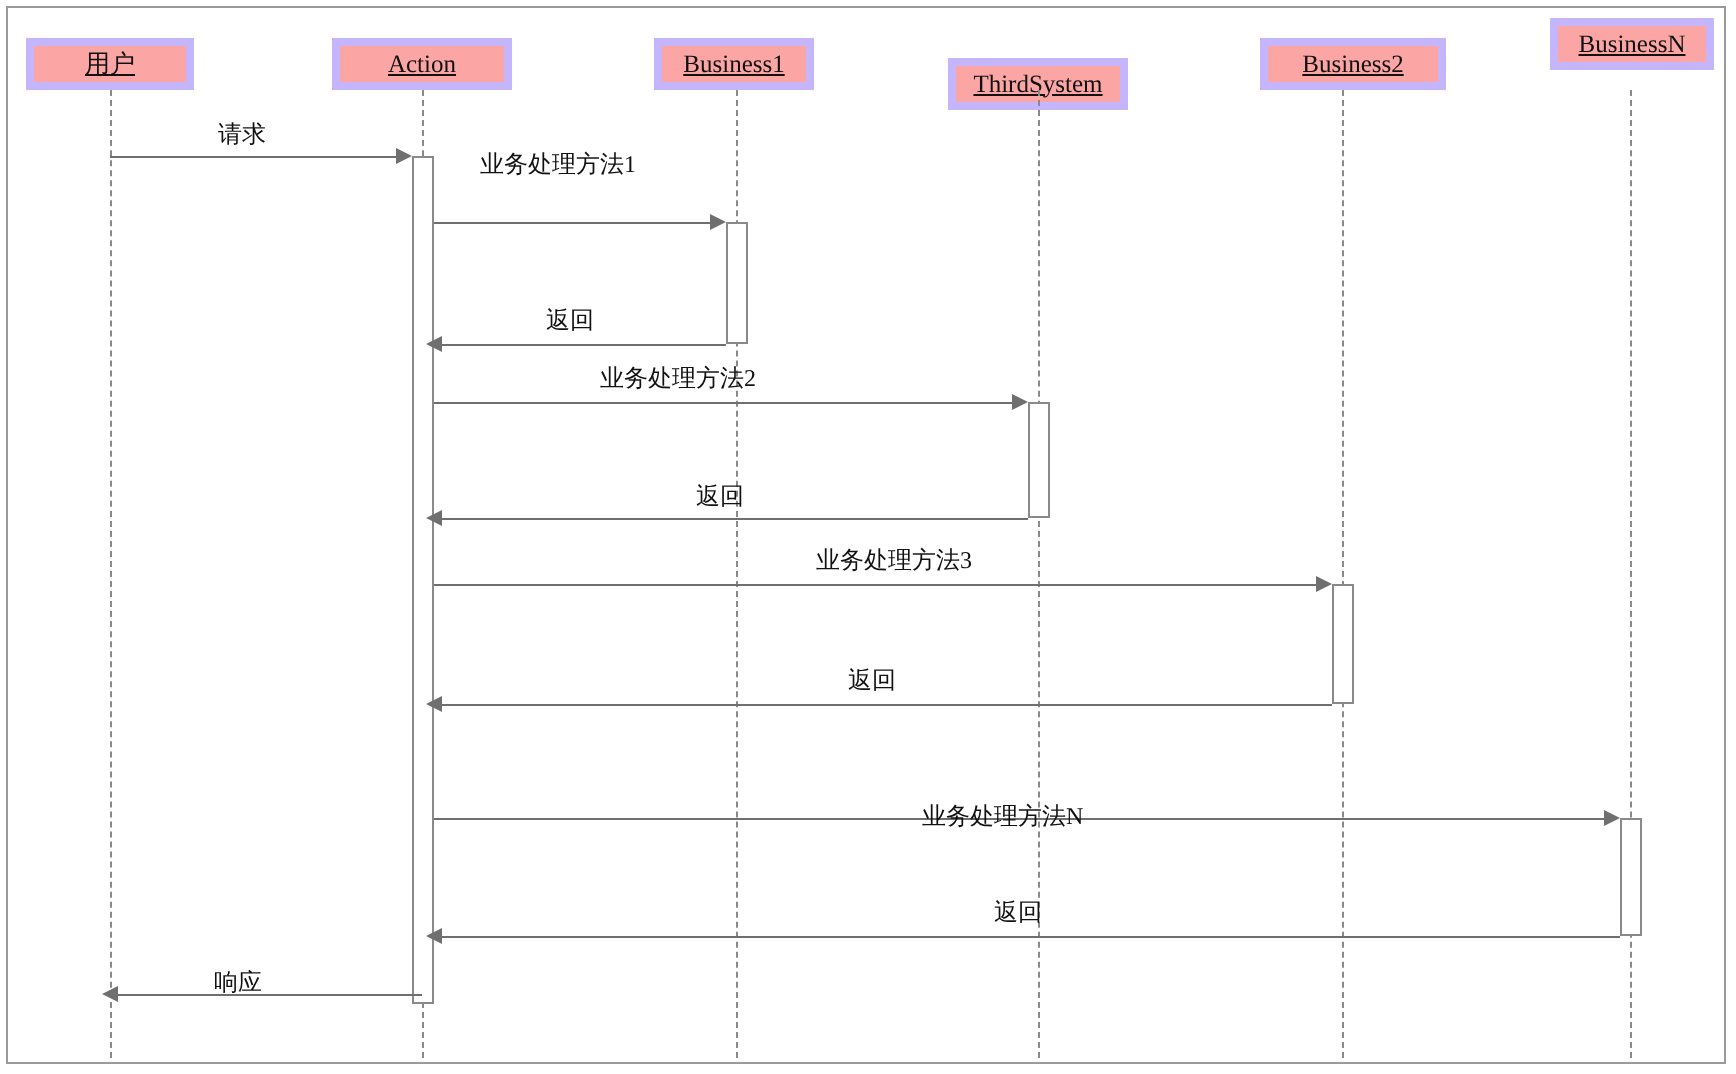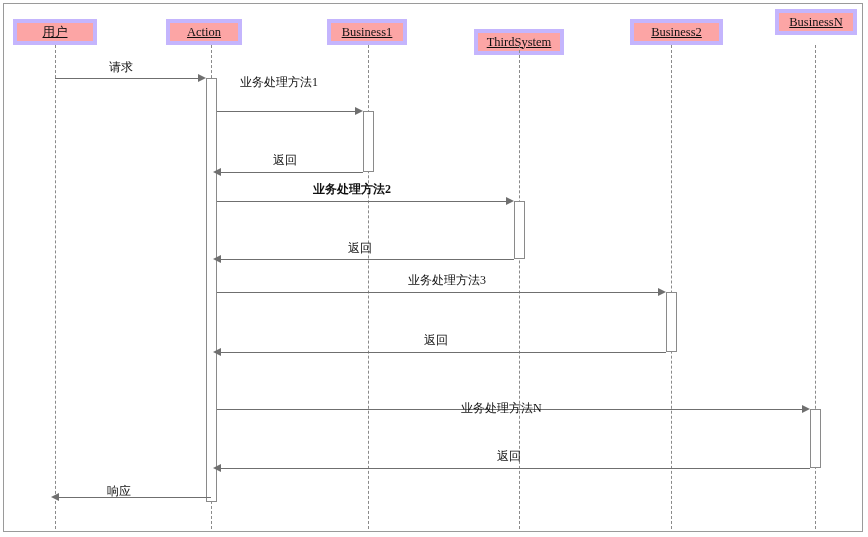--- a/index.html
+++ b/index.html
@@ -84,21 +84,21 @@
 </head>
 <body>
 
 <div id="canvas">
 
   <div class="frame"></div>
 
   <div class="lifeline-box" style="left:13px; top:19px; width:84px;">
     <span>用户</span>
   </div>
-  <div class="lifeline-box" style="left:166px; top:19px; width:76px;">
+  <div class="lifeline-box" style="left:166px; top:19px; width:90px;">
     <span>Action</span>
   </div>
   <div class="lifeline-box" style="left:327px; top:19px; width:80px;">
     <span>Business1</span>
   </div>
   <div class="lifeline-box" style="left:474px; top:29px; width:90px;">
     <span>ThirdSystem</span>
   </div>
   <div class="lifeline-box" style="left:630px; top:19px; width:93px;">
     <span>Business2</span>
@@ -127,21 +127,21 @@
   <div class="msg-line" style="left:217px; top:111px; width:143px;"></div>
   <div class="arrow arrow-right" style="left:355px; top:107px;"></div>
   <div class="msg-label" style="left:240px; top:74px;">业务处理方法1</div>
 
   <div class="msg-line" style="left:217px; top:172px; width:146px;"></div>
   <div class="arrow arrow-left" style="left:213px; top:168px;"></div>
   <div class="msg-label" style="left:273px; top:152px;">返回</div>
 
   <div class="msg-line" style="left:217px; top:201px; width:294px;"></div>
   <div class="arrow arrow-right" style="left:506px; top:197px;"></div>
-  <div class="msg-label" style="left:313px; top:181px;font-weight:bold;">业务处理方法2</div>
+  <div class="msg-label" style="left:300px; top:181px;">业务处理方法2</div>
 
   <div class="msg-line" style="left:217px; top:259px; width:297px;"></div>
   <div class="arrow arrow-left" style="left:213px; top:255px;"></div>
   <div class="msg-label" style="left:348px; top:240px;">返回</div>
 
   <div class="msg-line" style="left:217px; top:292px; width:446px;"></div>
   <div class="arrow arrow-right" style="left:658px; top:288px;"></div>
   <div class="msg-label" style="left:408px; top:272px;">业务处理方法3</div>
 
   <div class="msg-line" style="left:217px; top:352px; width:449px;"></div>

